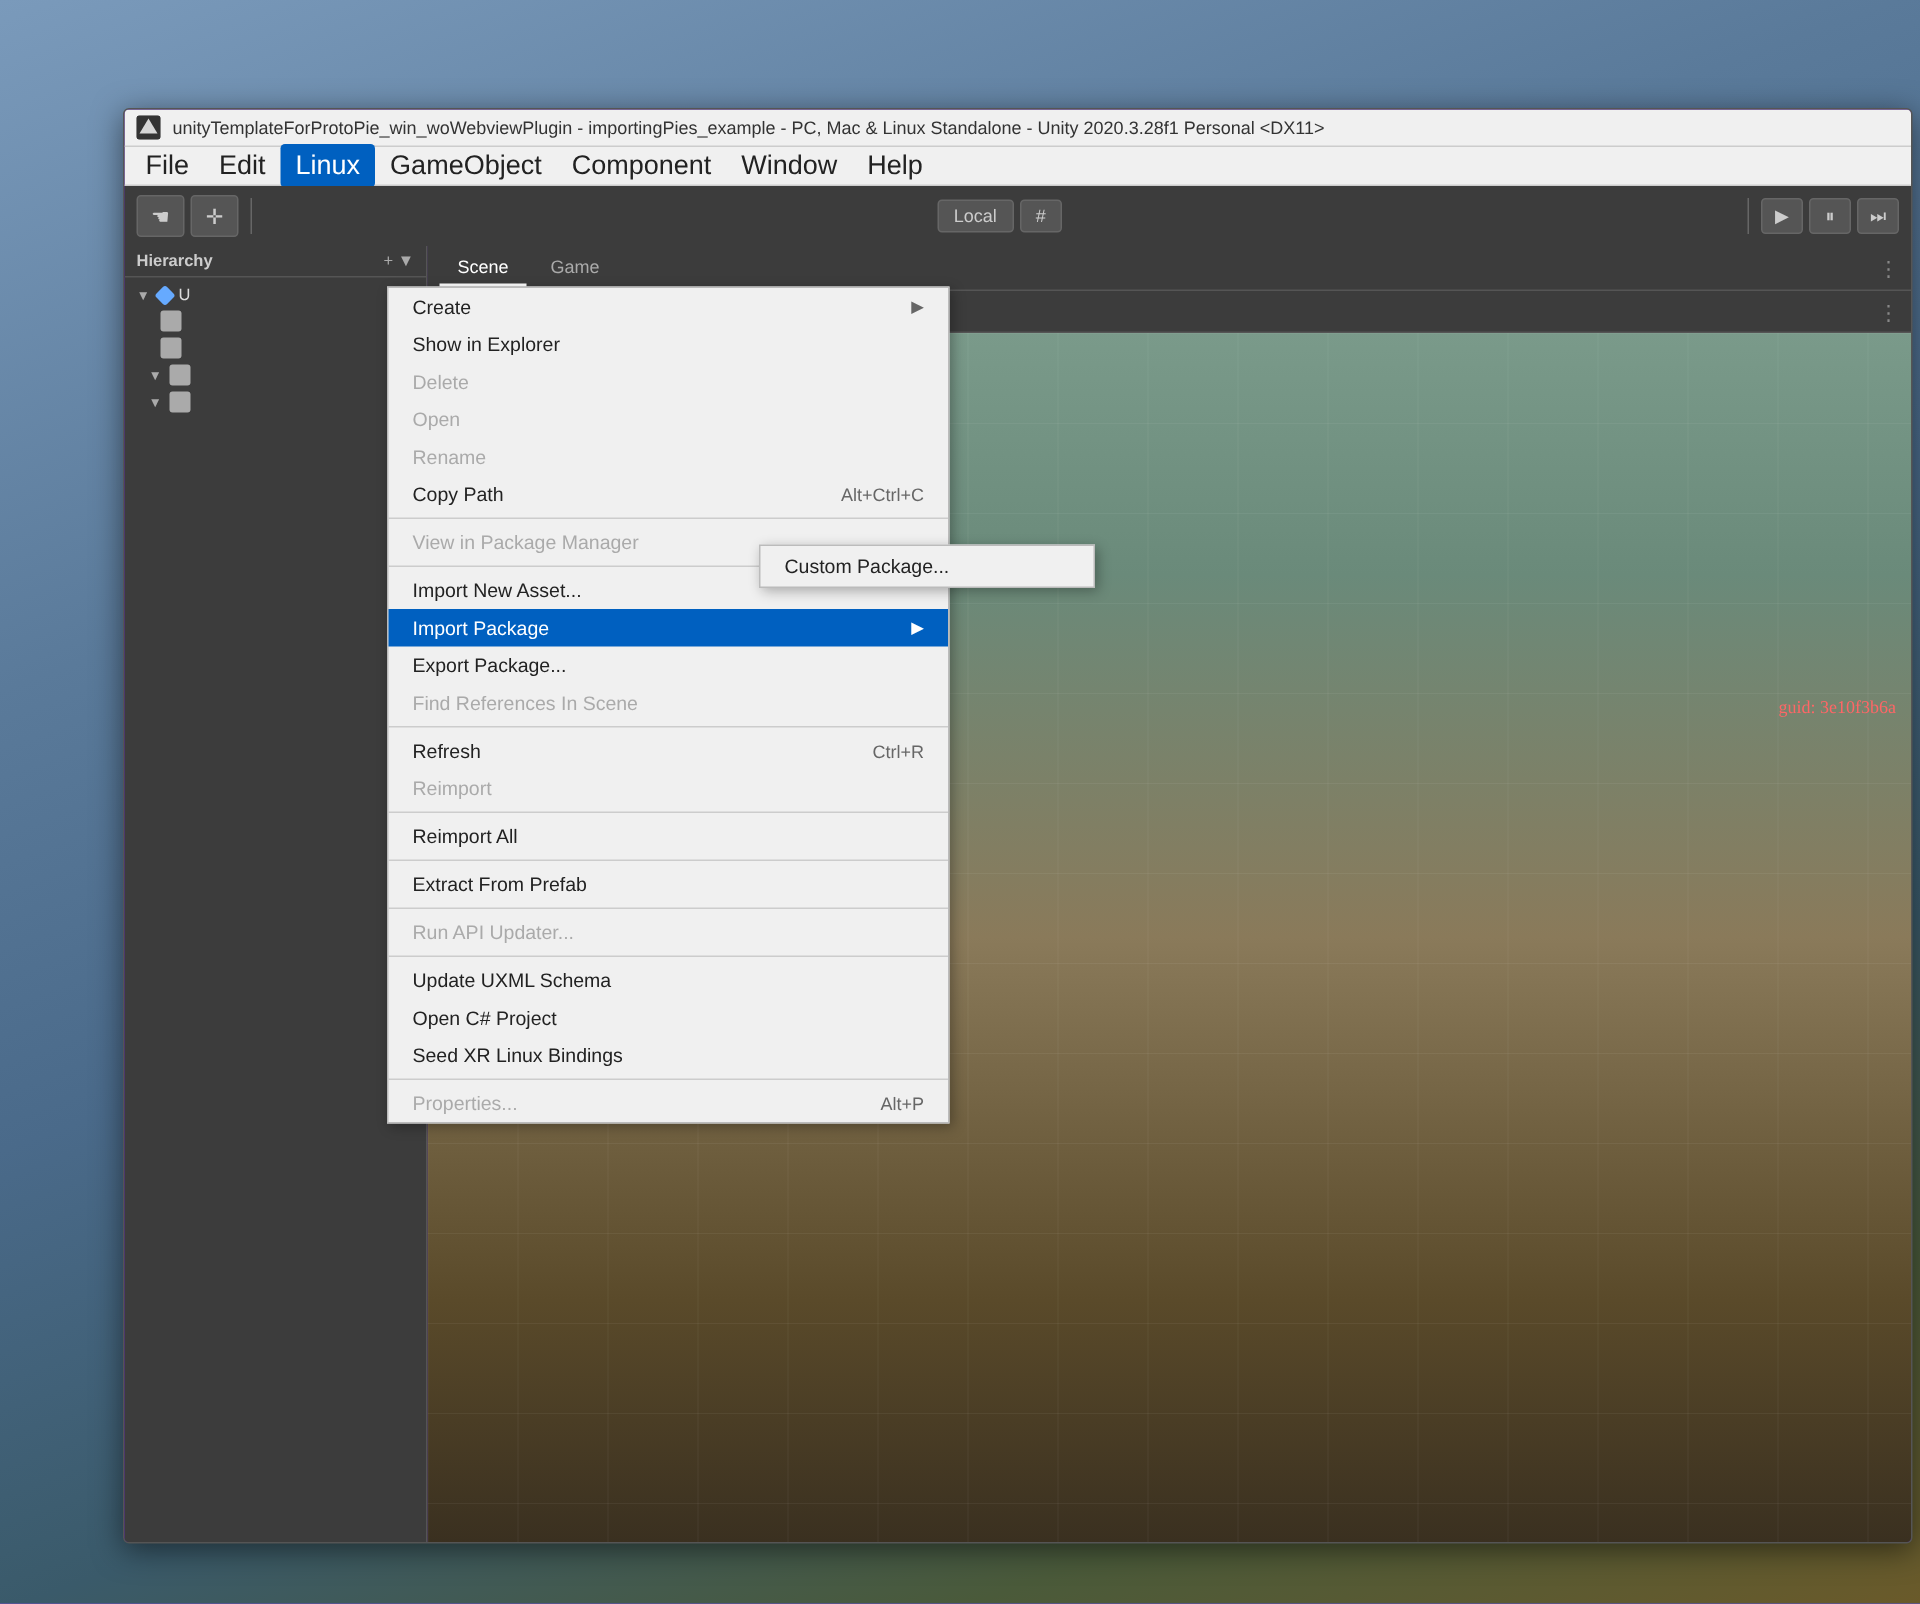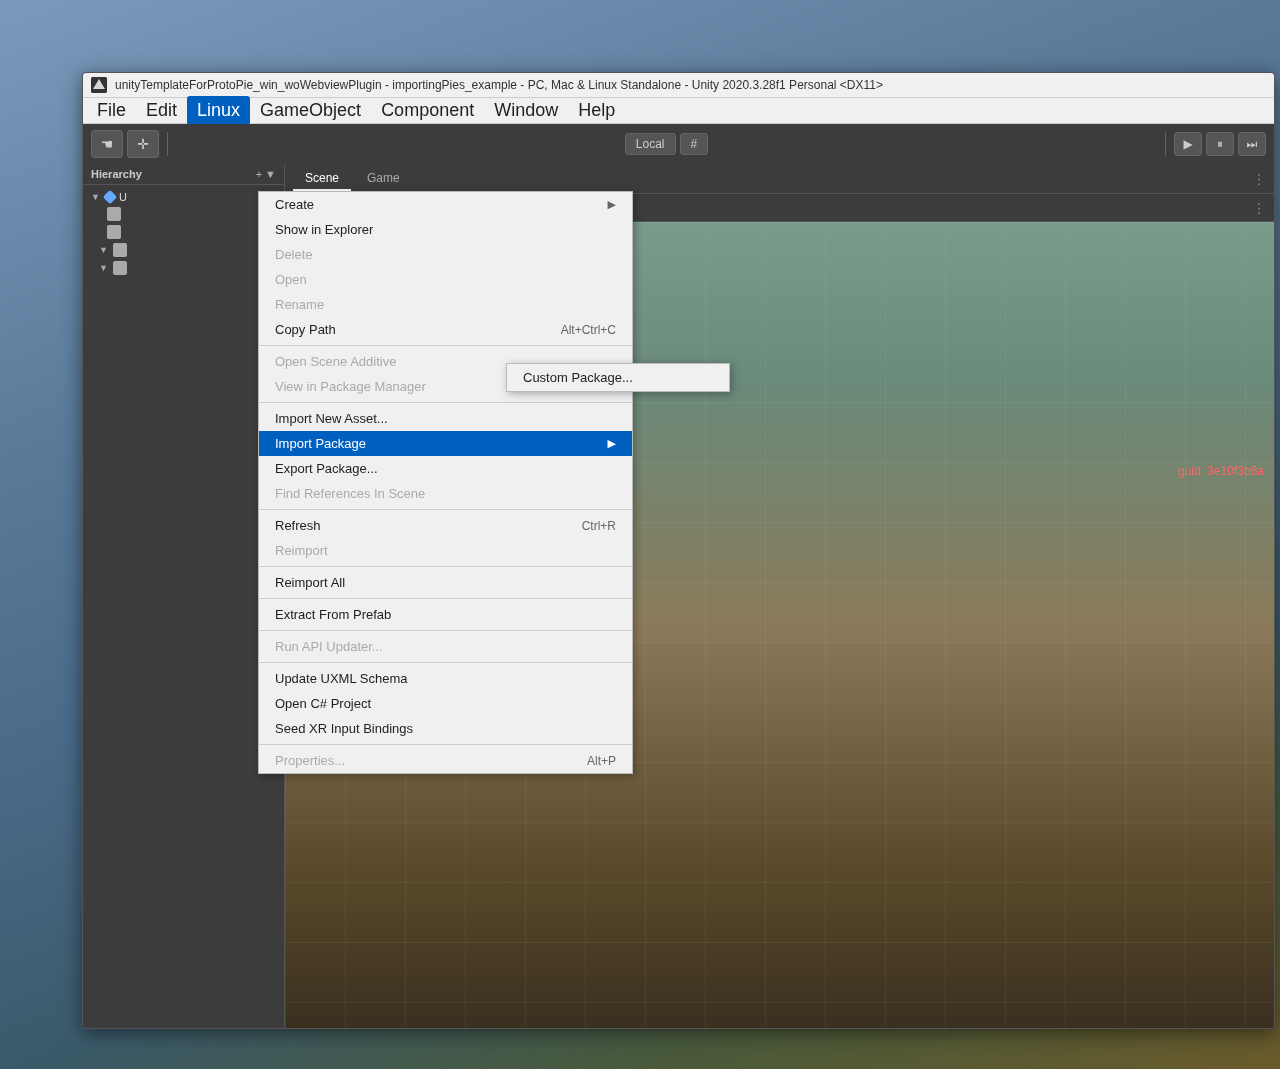--- a/index.html
+++ b/index.html
@@ -272,21 +272,21 @@
         linear-gradient(90deg, rgba(255,255,255,0.05) 1px, transparent 1px);
       background-size: 60px 60px;
     }
 
     .guid-text {
       position: absolute;
       top: 30%;
       right: 10px;
       color: #ff6666;
       font-size: 12px;
-      font-family: Liberation Sans, sans-serif;
+      font-family: Liberation Serif, serif;
     }
 
     
     .dropdown-overlay {
       position: absolute;
       top: 0;
       left: 0;
       right: 0;
       bottom: 0;
       pointer-events: none;
@@ -473,23 +473,20 @@
       <div class="ctx-item disabled">
         <span>Rename</span>
       </div>
       <div class="ctx-item">
         <span>Copy Path</span>
         <span class="ctx-shortcut">Alt+Ctrl+C</span>
       </div>
       <div class="ctx-separator"></div>
 
       <div class="ctx-item disabled">
-        <span>Open Scene Additive</span>
-      </div>
-      <div class="ctx-item disabled">
         <span>View in Package Manager</span>
       </div>
       <div class="ctx-separator"></div>
 
       <div class="ctx-item">
         <span>Import New Asset...</span>
       </div>
       <div class="ctx-item active-hover">
         <span>Import Package</span>
         <span class="ctx-arrow" style="color:white;">▶</span>
@@ -526,21 +523,21 @@
       </div>
       <div class="ctx-separator"></div>
 
       <div class="ctx-item">
         <span>Update UXML Schema</span>
       </div>
       <div class="ctx-item">
         <span>Open C# Project</span>
       </div>
       <div class="ctx-item">
-        <span>Seed XR Input Bindings</span>
+        <span>Seed XR Linux Bindings</span>
       </div>
       <div class="ctx-separator"></div>
 
       <div class="ctx-item disabled">
         <span>Properties...</span>
         <span class="ctx-shortcut">Alt+P</span>
       </div>
     </div>
 
     <div class="submenu">

